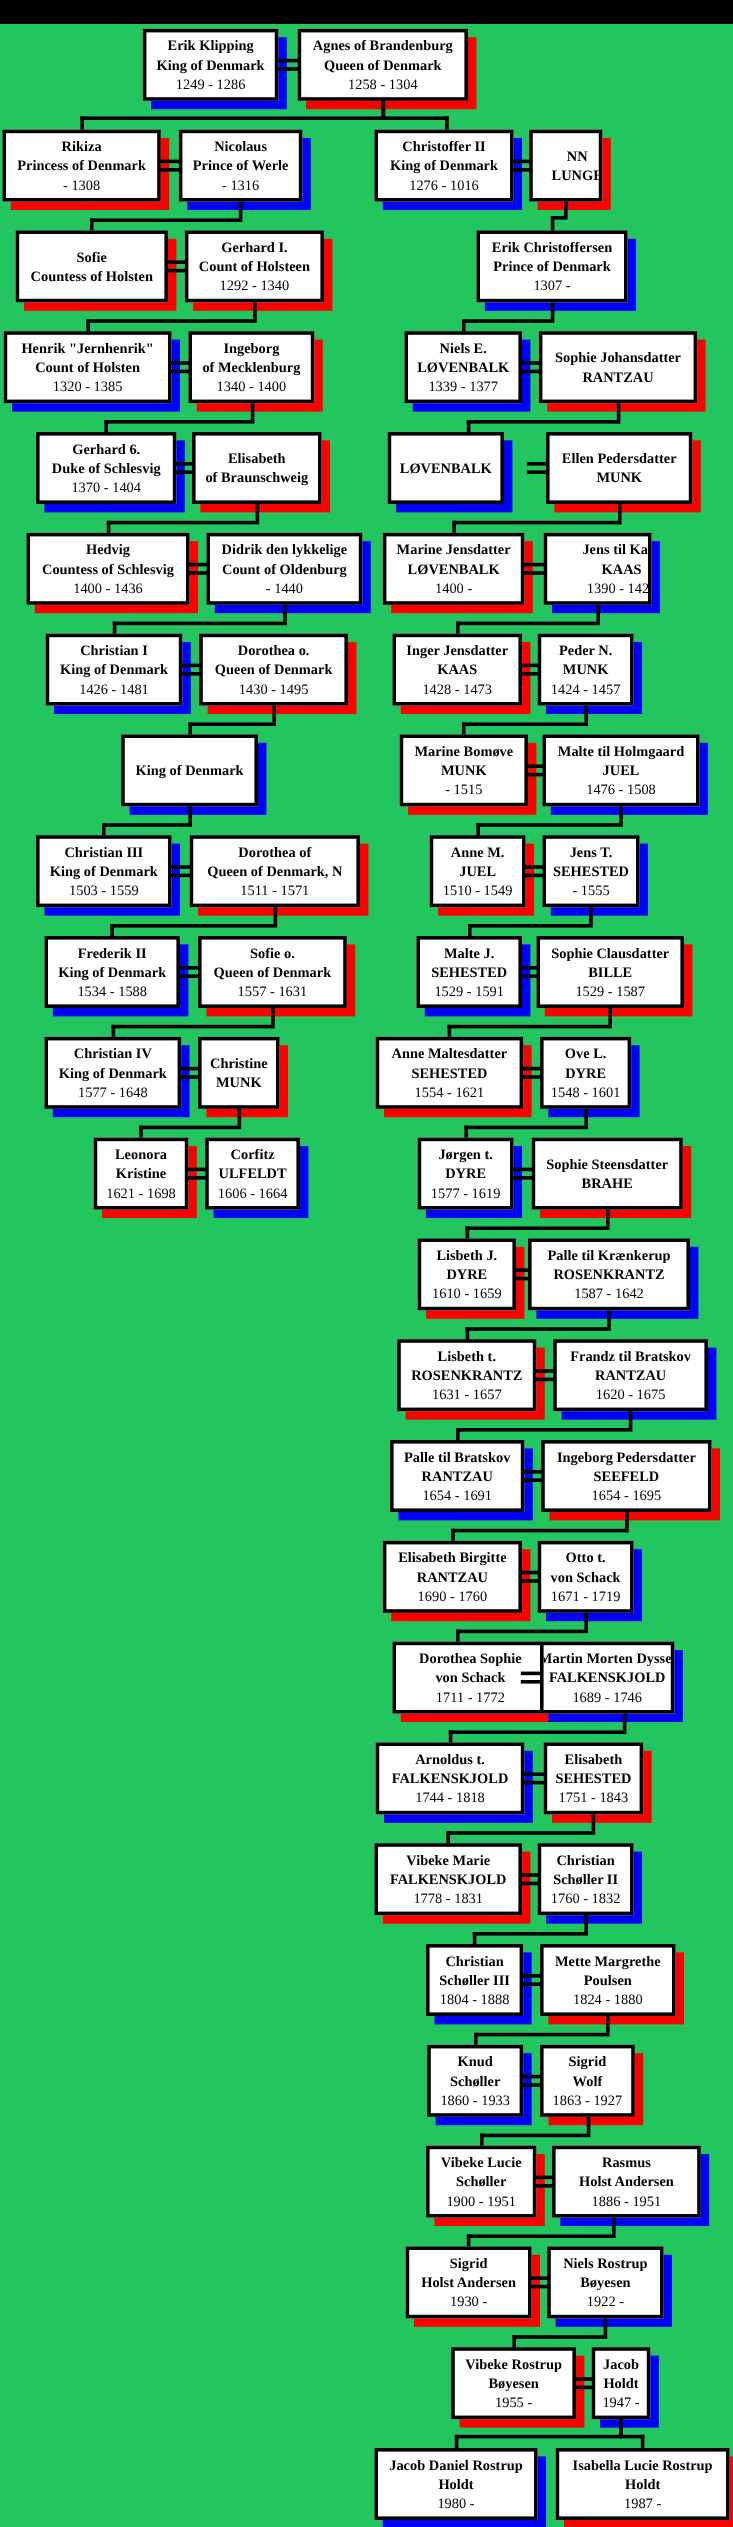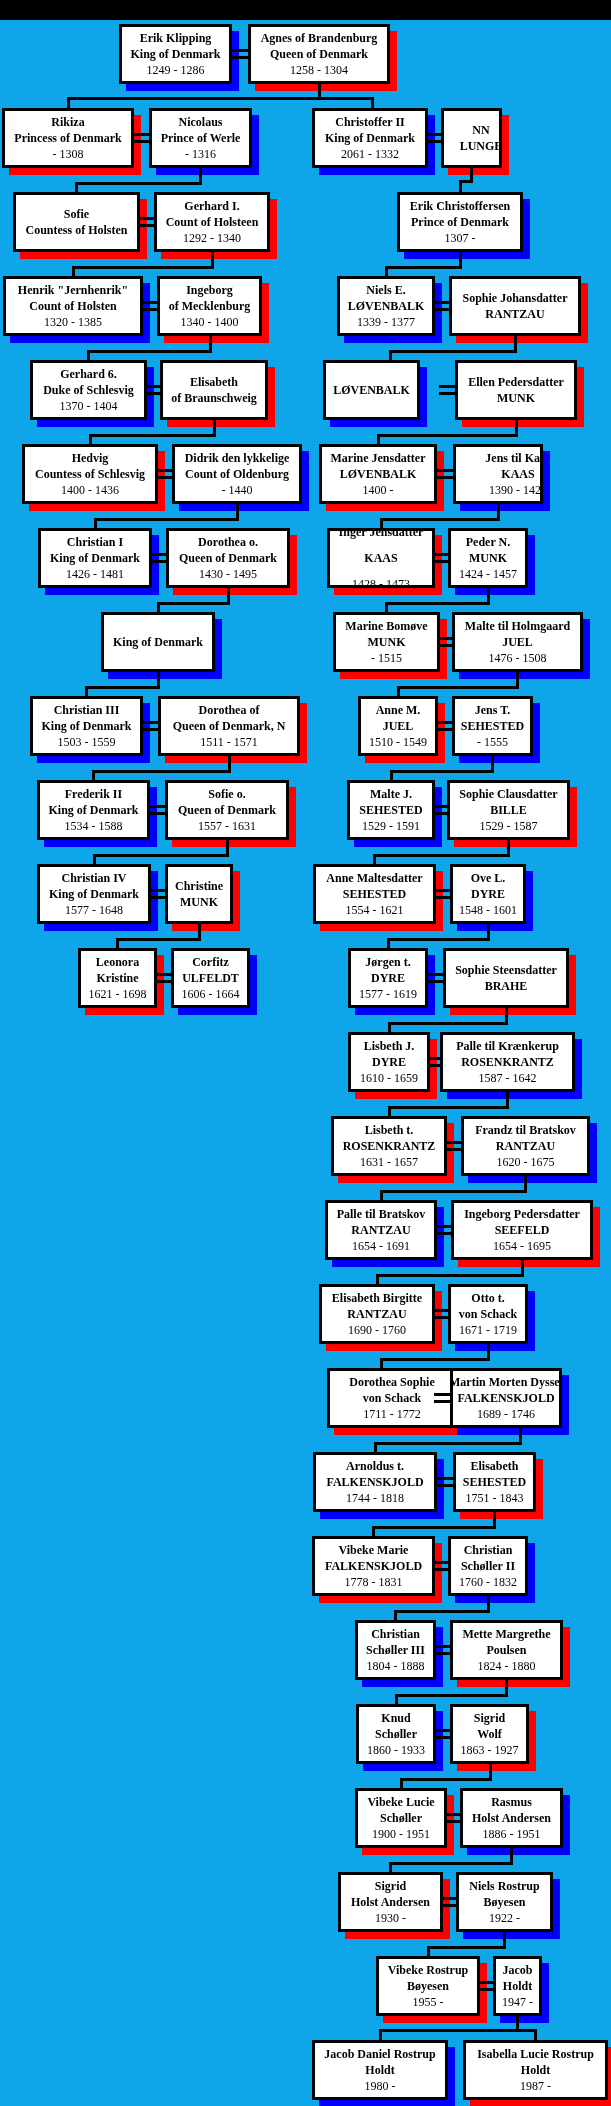--- a/index.html
+++ b/index.html
@@ -16,21 +16,21 @@
   }
   .pbox.blue{box-shadow:7px 7px 0 0 var(--male,#0000FF);}
   .pbox.red{box-shadow:7px 7px 0 0 var(--female,#FF0000);}
   .nm{font-weight:bold;font-size:12px;line-height:16px;color:#000;}
   .dt{font-weight:normal;font-size:12px;line-height:16px;color:#000;}
   .seg{position:absolute;background:#000;}
 </style>
 </head>
 <body>
 
-<div id="stage" style="--male: #0000FF; --female: #FF0000; background: #0ea5e9;">
+<div id="stage" style="--male: #0000FF; --female: #FF0000; background: #22c55e;">
   <div id="topbar" style="background: rgb(0, 0, 0);"></div>
   <div id="tree">
       <div class="pbox blue" style="left: 119px; top: 24px; width: 113px;">
         <div class="nm">Erik Klipping</div>
         <div class="nm">King of Denmark</div>
         <div class="dt">1249 - 1286</div>
       </div>
       <div class="pbox red" style="left: 248px; top: 24px; width: 142px;">
         <div class="nm">Agnes of Brandenburg</div>
         <div class="nm">Queen of Denmark</div>
@@ -42,21 +42,21 @@
         <div class="dt">- 1308</div>
       </div>
       <div class="pbox blue" style="left: 149px; top: 108px; width: 103px;">
         <div class="nm">Nicolaus</div>
         <div class="nm">Prince of Werle</div>
         <div class="dt">- 1316</div>
       </div>
       <div class="pbox blue" style="left: 312px; top: 108px; width: 116px;">
         <div class="nm">Christoffer II</div>
         <div class="nm">King of Denmark</div>
-        <div class="dt">2061 - 1332</div>
+        <div class="dt">1276 - 1016</div>
       </div>
       <div class="pbox red" style="left: 441px; top: 108px; width: 61px; padding-left: 19px;">
         <div class="nm">NN</div>
         <div class="nm">LUNGE</div>
       </div>
       <div class="pbox red" style="left: 13px; top: 192px; width: 127px;">
         <div class="nm">Sofie</div>
         <div class="nm">Countess of Holsten</div>
       </div>
       <div class="pbox red" style="left: 154px; top: 192px; width: 116px;">
@@ -129,21 +129,21 @@
       <div class="pbox blue" style="left: 38px; top: 528px; width: 114px;">
         <div class="nm">Christian I</div>
         <div class="nm">King of Denmark</div>
         <div class="dt">1426 - 1481</div>
       </div>
       <div class="pbox red" style="left: 166px; top: 528px; width: 124px;">
         <div class="nm">Dorothea o.</div>
         <div class="nm">Queen of Denmark</div>
         <div class="dt">1430 - 1495</div>
       </div>
-      <div class="pbox red" style="left: 327px; top: 528px; width: 108px; gap: 10px;">
+      <div class="pbox red" style="left: 327px; top: 528px; width: 108px;">
         <div class="nm">Inger Jensdatter</div>
         <div class="nm">KAAS</div>
         <div class="dt">1428 - 1473</div>
       </div>
       <div class="pbox blue" style="left: 448px; top: 528px; width: 80px;">
         <div class="nm">Peder N.</div>
         <div class="nm">MUNK</div>
         <div class="dt">1424 - 1457</div>
       </div>
       <div class="pbox blue" style="left: 101px; top: 612px; width: 114px; gap: 32px;">
@@ -327,21 +327,21 @@
       <div class="pbox red" style="left: 450px; top: 1704px; width: 79px;">
         <div class="nm">Sigrid</div>
         <div class="nm">Wolf</div>
         <div class="dt">1863 - 1927</div>
       </div>
       <div class="pbox red" style="left: 355px; top: 1788px; width: 92px;">
         <div class="nm">Vibeke Lucie</div>
         <div class="nm">Schøller</div>
         <div class="dt">1900 - 1951</div>
       </div>
-      <div class="pbox blue" style="left: 460px; top: 1788px; width: 103px;">
+      <div class="pbox blue" style="left: 460px; top: 1788px; width: 124px;">
         <div class="nm">Rasmus</div>
         <div class="nm">Holst Andersen</div>
         <div class="dt">1886 - 1951</div>
       </div>
       <div class="pbox red" style="left: 338px; top: 1872px; width: 105px;">
         <div class="nm">Sigrid</div>
         <div class="nm">Holst Andersen</div>
         <div class="dt">1930 -</div>
       </div>
       <div class="pbox blue" style="left: 456px; top: 1872px; width: 97px;">

